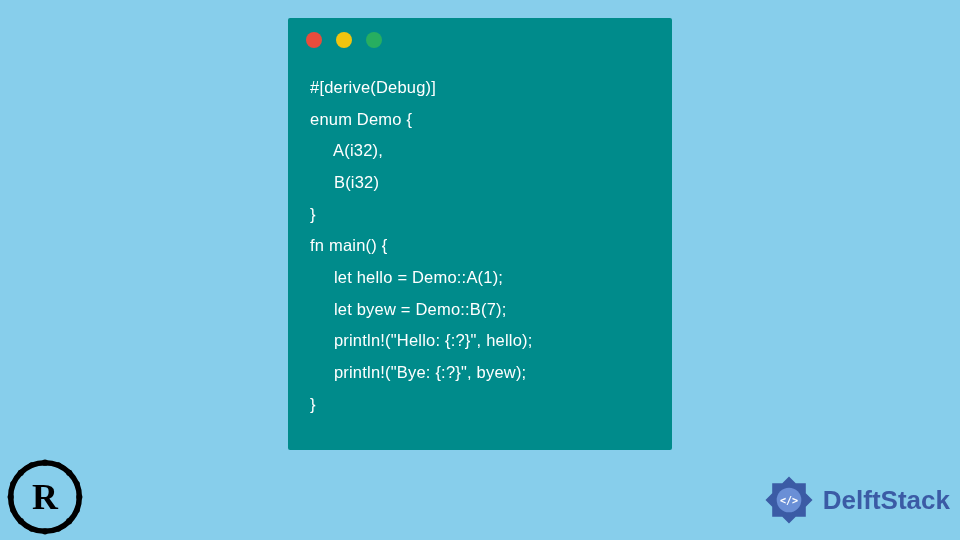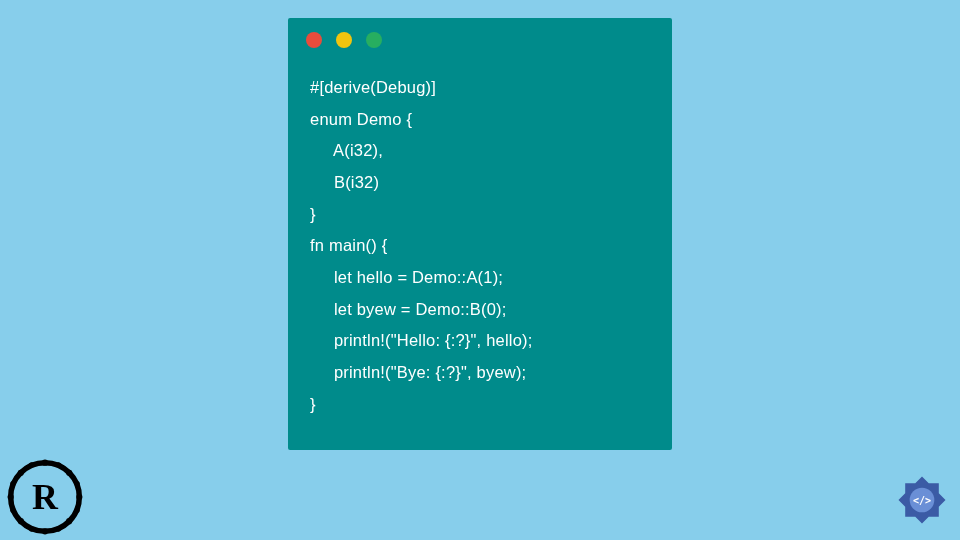--- a/index.html
+++ b/index.html
@@ -78,21 +78,21 @@
     <span class="dot dot-yellow"></span>
     <span class="dot dot-green"></span>
   </div>
   <div class="code" id="code-block">#[derive(Debug)]
 enum Demo {
      A(i32),
      B(i32)
 }
 fn main() {
      let hello = Demo::A(1);
-     let byew = Demo::B(0);
+     let byew = Demo::B(7);
      println!("Hello: {:?}", hello);
      println!("Bye: {:?}", byew);
 }</div>
 </div>
 
 <div class="rust-logo">
   <svg viewBox="0 0 100 100">
     <g fill="#000">
       <circle cx="50" cy="50" r="44" fill="none" stroke="#000" stroke-width="7"></circle>
       <g>
@@ -121,13 +121,14 @@
 <div class="delft">
   <span class="delft-badge">
     <svg viewBox="0 0 100 100">
       <g transform="translate(50,50)">
         <polygon points="0,-42 12,-30 30,-30 30,-12 42,0 30,12 30,30 12,30 0,42 -12,30 -30,30 -30,12 -42,0 -30,-12 -30,-30 -12,-30" fill="#3b5ba5"></polygon>
         <circle r="22" fill="#6a8fd6"></circle>
         <text x="0" y="7" font-family="monospace" font-size="18" font-weight="bold" text-anchor="middle" fill="#fff">&lt;/&gt;</text>
       </g>
     </svg>
   </span>
+  <span class="delft-text">DelftStack</span>
 </div>
 
 </body></html>

